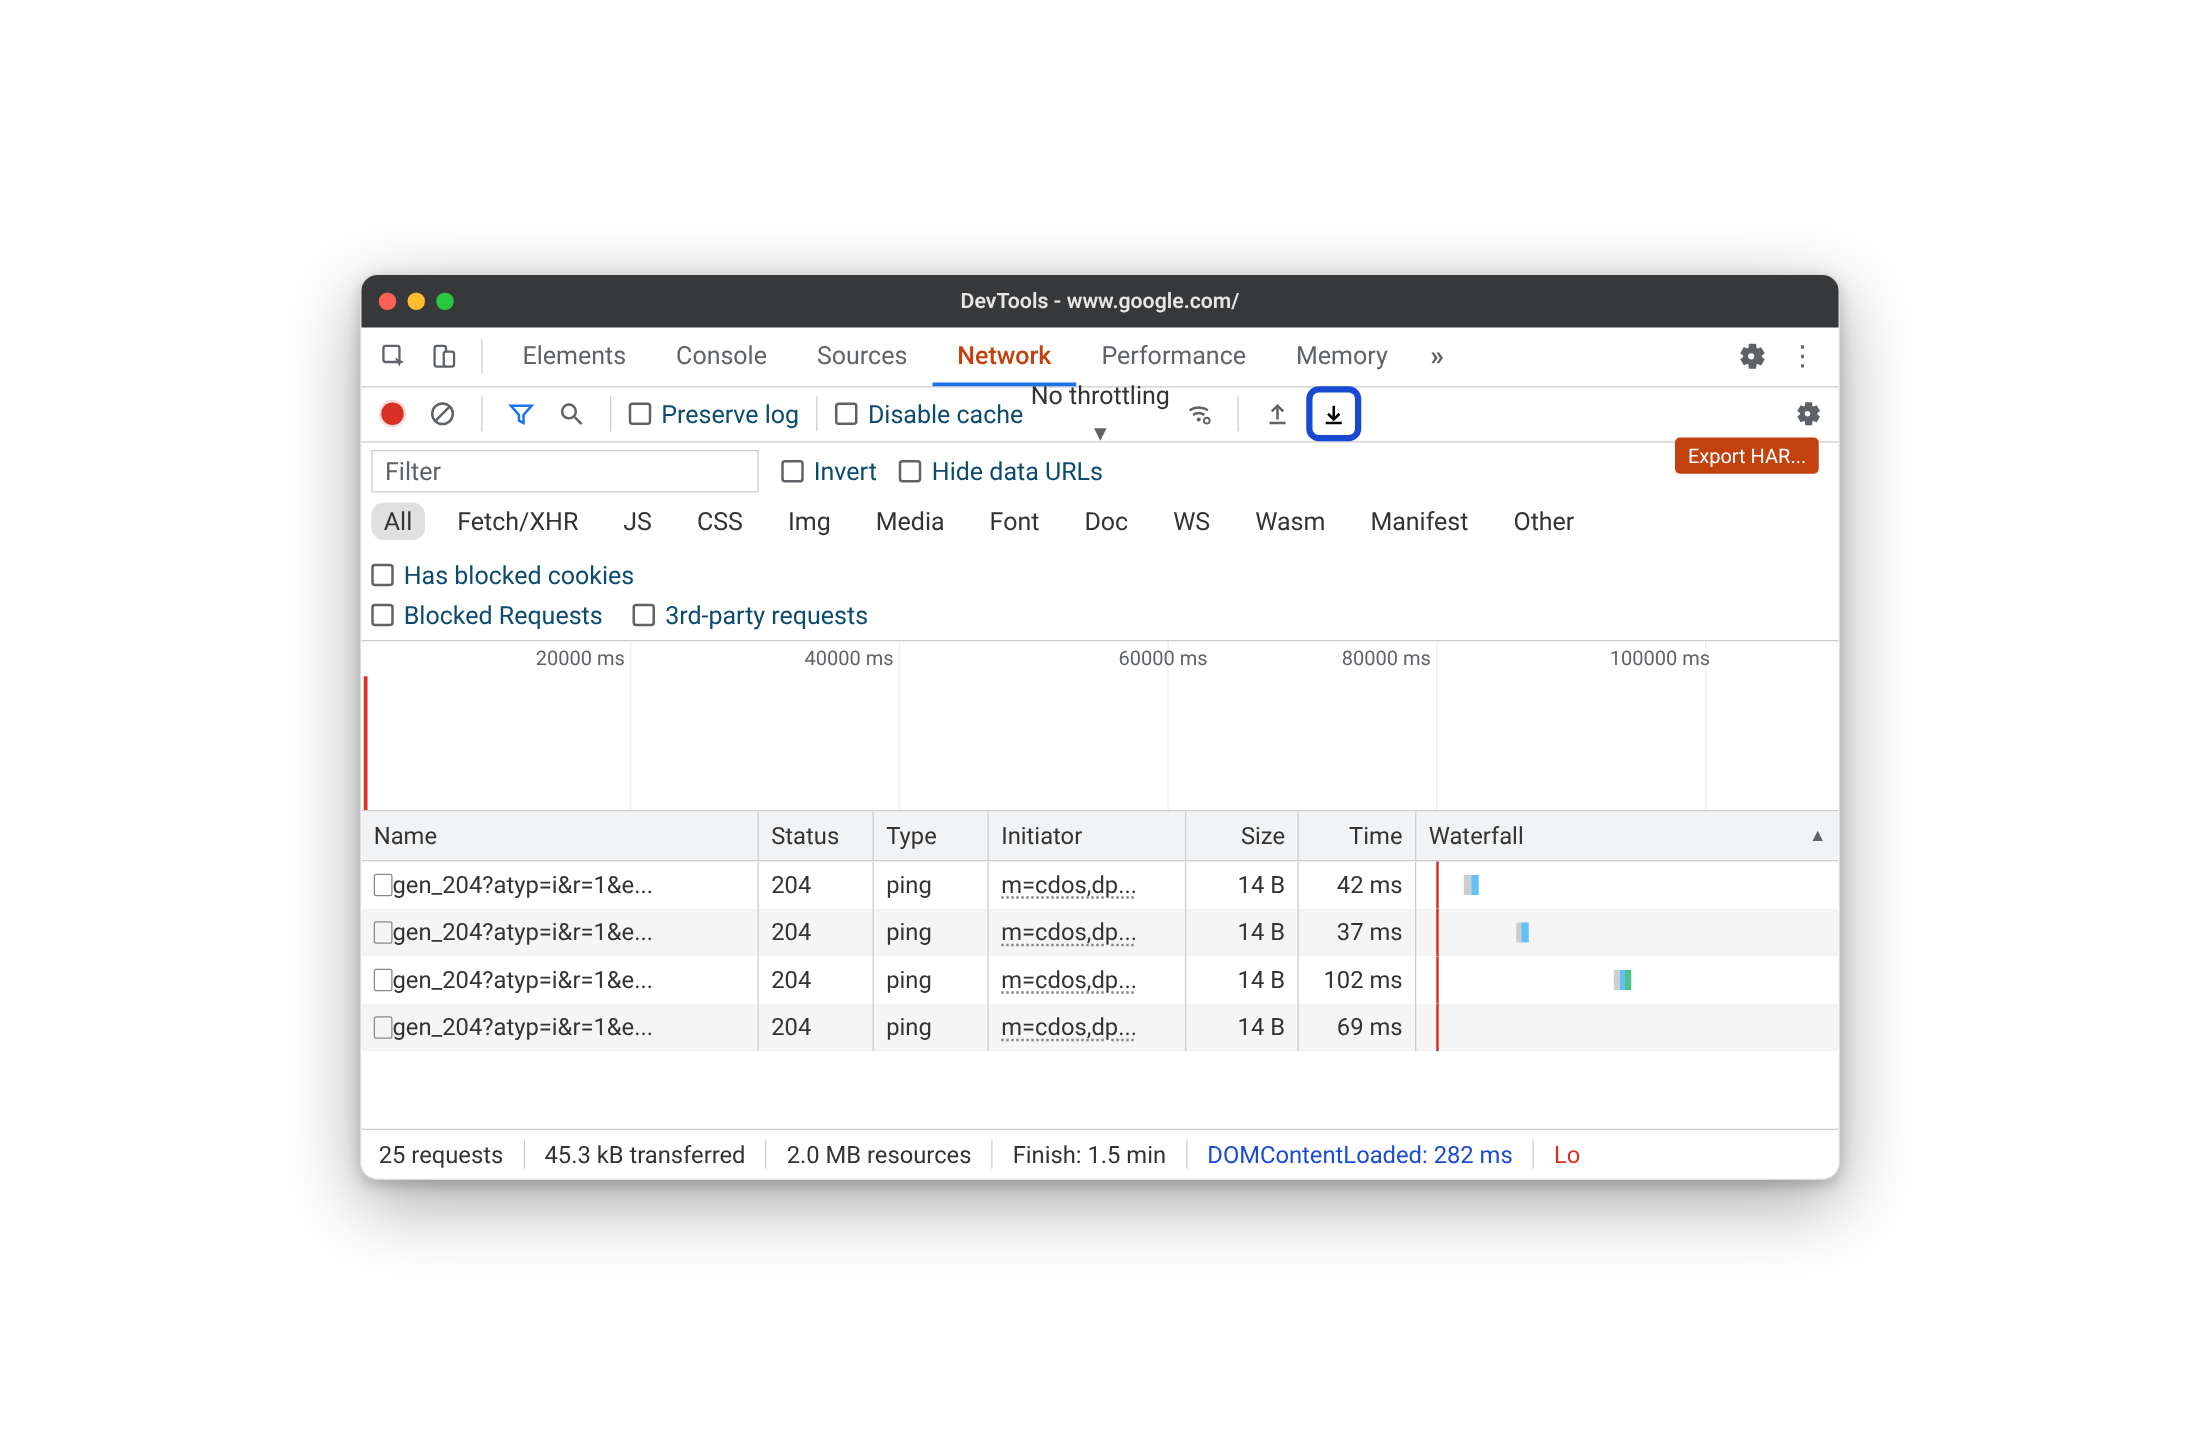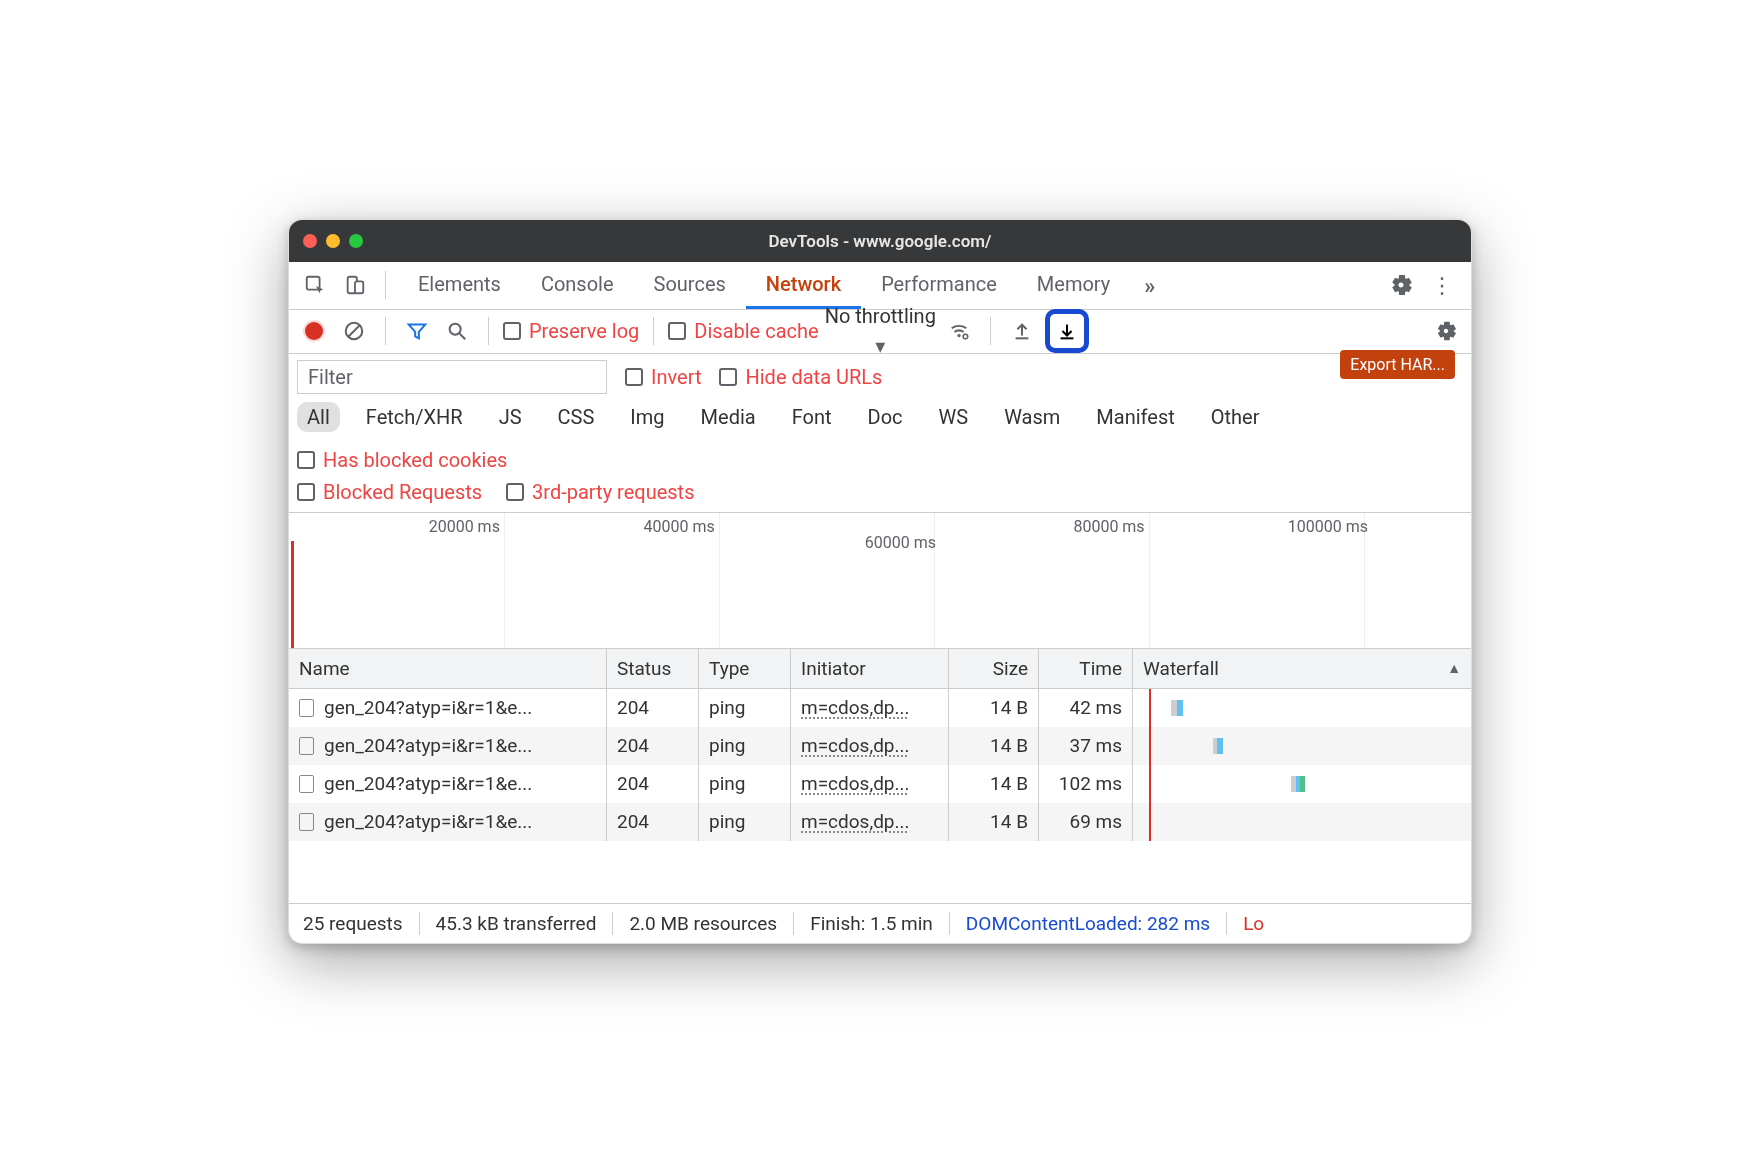--- a/index.html
+++ b/index.html
@@ -102,21 +102,21 @@
   .record-dot {
     width: 18px; height: 18px; border-radius: 50%;
     background: #d93025;
     box-shadow: 0 0 0 2px rgba(217,48,37,0.18);
   }
   .icon-btn { width: 34px; height: 34px; display:inline-flex; align-items:center; justify-content:center; color:#5f6368; border-radius:4px;}
   .icon-btn.blue { color: var(--blue-accent); }
   .icon-btn svg { width: 22px; height: 22px; fill: none; stroke: currentColor; stroke-width: 2.2; }
   .chk {
     display:inline-flex; align-items:center; gap:8px;
-    font-size: 20px; color:#ef4444;
+    font-size: 20px; color:#0c4a6e;
   }
   .chk .box {
     width: 18px; height: 18px; border: 2px solid #5f6368; border-radius: 3px;
   }
   .throttle { display:flex; align-items:center; gap:6px; font-size:20px; color:#333;flex-direction:column;}
   .throttle .caret { color:#5f6368;}
   .highlight-ring {
     border: 5px solid var(--highlight-ring);
     border-radius: 10px;
     padding: 2px;
@@ -187,21 +187,21 @@
   .col-type { flex: 0 0 92px; }
   .col-initiator { flex: 0 0 158px; }
   .col-size { flex: 0 0 90px; justify-content:flex-end;}
   .col-time { flex: 0 0 94px; justify-content:flex-end;}
   .col-waterfall { flex: 1 1 auto; position:relative;}
   .th.col-waterfall { justify-content:space-between;}
   .sort-arrow { color:#5f6368; font-size:14px; }
   .table-body { flex:1; overflow:hidden;}
   .tr { display:flex; height:38px; font-size:19px; }
   .tr:nth-child(even) { background:var(--row-stripe);}
-  .td.col-name { gap:10px; }
+  .td.col-name { }
   .file-icon {
     width:15px; height:18px; border:1.5px solid #888; border-radius:2px; position:relative; flex:0 0 auto;
   }
   .td.col-initiator span { color:#333; text-decoration: underline dotted #888; text-underline-offset: 4px;}
   .wf-cell { position:relative; width:100%; height:100%; }
   .wf-line { position:absolute; top:0; bottom:0; left:6px; width:2px; background:#d93025;}
   .wf-bar { position:absolute; top:11px; height:16px; border-radius:2px;}
   .wf-bar .seg { display:inline-block; height:100%; vertical-align:top;}
   .seg.q { background:#cdcdcd;}
   .seg.c { background:#63c0f5;}
@@ -381,21 +381,21 @@
     </div>
   </div>
 
   <div class="timeline" id="timeline">
     <div class="marker"></div>
   <div class="grid" style="left: 214.909px;"></div>
       <div class="tick" style="left: 214.909px;">20000 ms</div>
       <div class="grid" style="left: 429.818px;"></div>
       <div class="tick" style="left: 429.818px;">40000 ms</div>
       <div class="grid" style="left: 644.727px;"></div>
-      <div class="tick" style="left: 651px; margin-top: 16px;">60000 ms</div>
+      <div class="tick" style="left: 681px;">60000 ms</div>
       <div class="grid" style="left: 859.636px;"></div>
       <div class="tick" style="left: 859.636px;">80000 ms</div>
       <div class="grid" style="left: 1074.55px;"></div>
       <div class="tick" style="left: 1083px;">100000 ms</div>
     </div>
 
   <div class="table">
     <div class="table-head">
       <div class="th col-name">Name</div>
       <div class="th col-status">Status</div>

